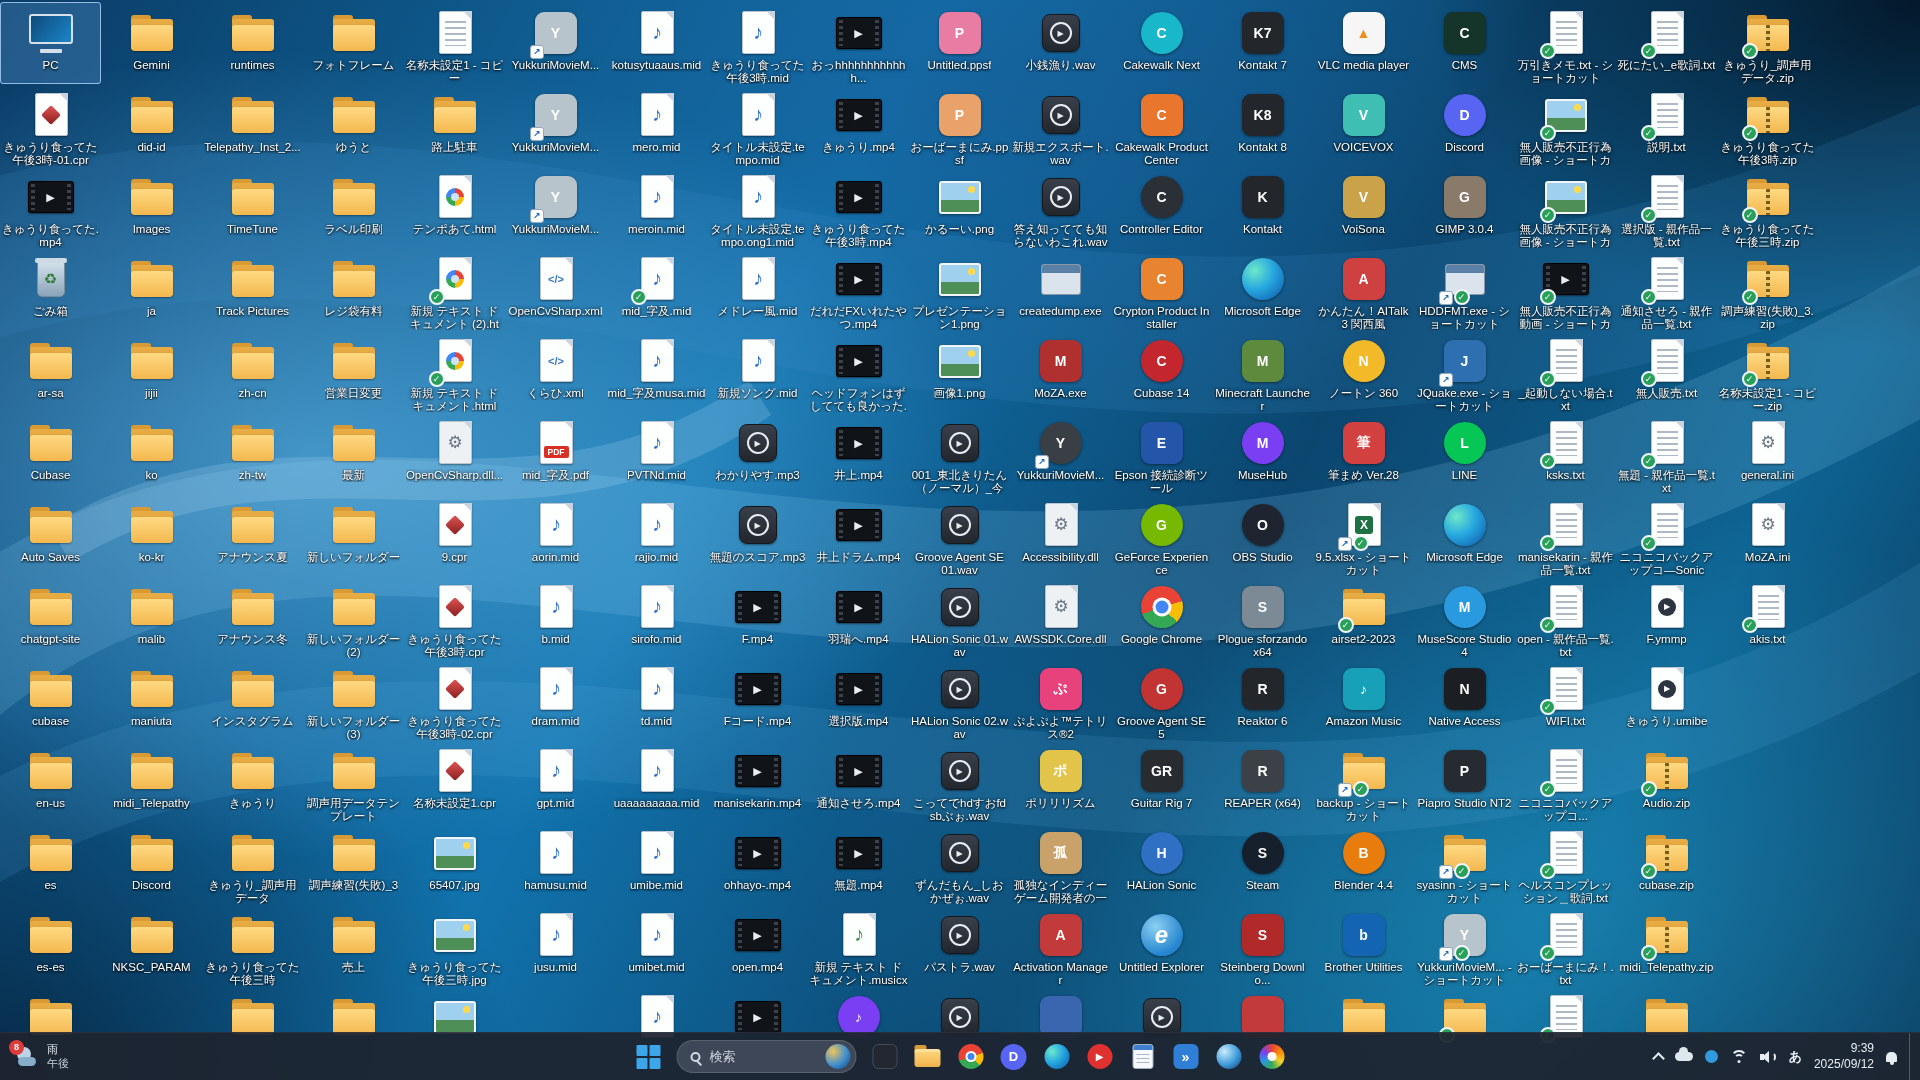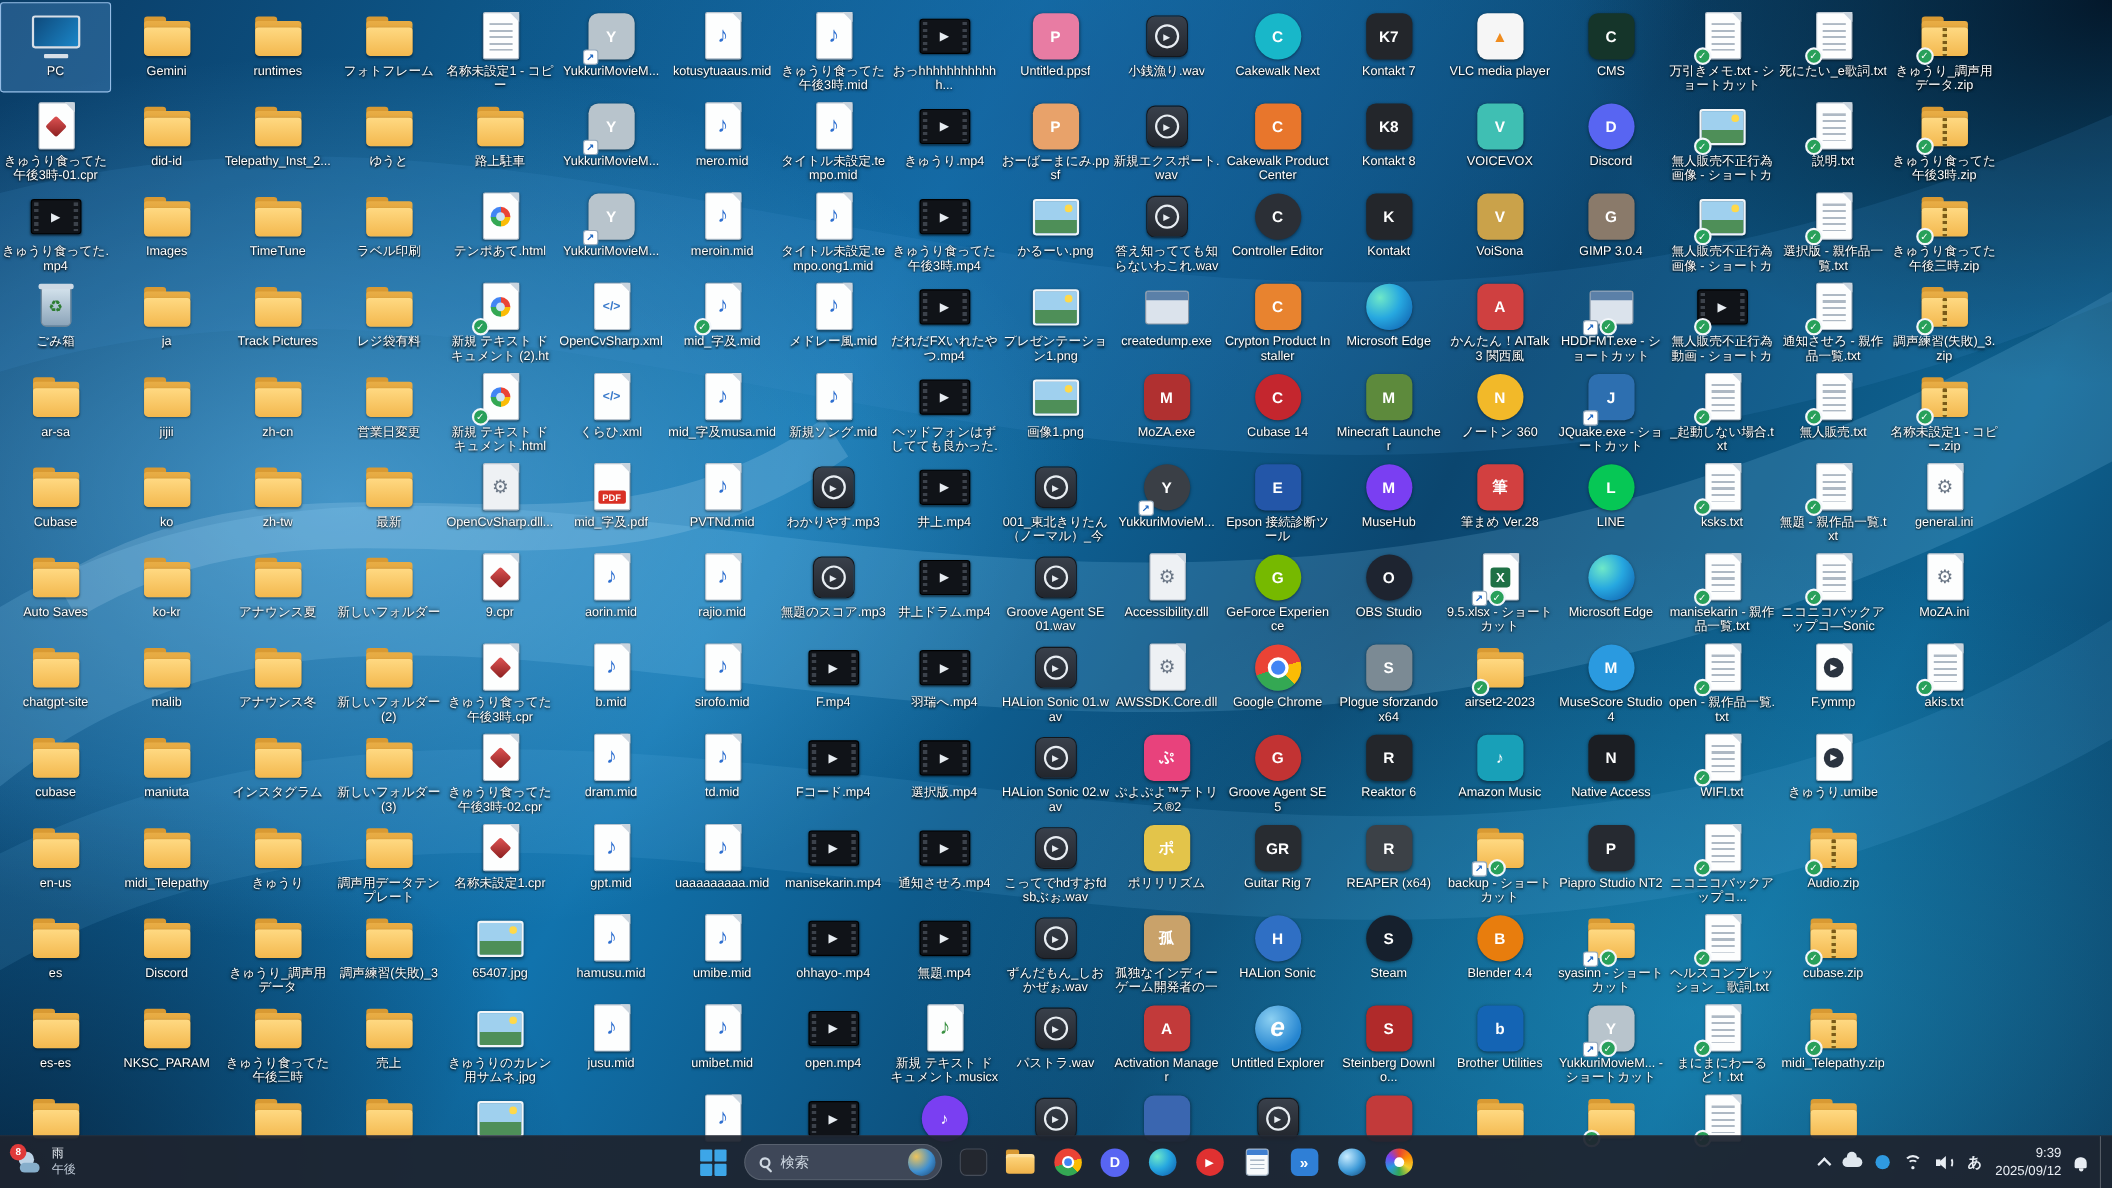--- a/index.html
+++ b/index.html
@@ -1849,21 +1849,21 @@
         <span class="f-front"></span>
       </div>
       <div class="lbl">売上</div>
     </div>
     <div class="cell">
       <div class="art">
         <span class="thumb">
           <i class="sun"></i>
         </span>
       </div>
-      <div class="lbl">きゅうりのカレン用サムネ.jpg</div>
+      <div class="lbl">きゅうり食ってた午後三時.jpg</div>
     </div>
     <div class="cell">
       <div class="art">
         <span class="pg">
           <span class="pg-g midig">♪</span>
         </span>
         <span class="pg-fold"></span>
       </div>
       <div class="lbl">jusu.mid</div>
     </div>
@@ -1944,21 +1944,21 @@
       <div class="lbl">YukkuriMovieM... - ショートカット</div>
     </div>
     <div class="cell">
       <div class="art">
         <span class="pg">
           <span class="pg-lines"></span>
         </span>
         <span class="pg-fold"></span>
         <span class="ovl check">✓</span>
       </div>
-      <div class="lbl">まにまにわーるど！.txt</div>
+      <div class="lbl">おーばーまにみ！.txt</div>
     </div>
     <div class="cell">
       <div class="art">
         <span class="f-tab"></span>
         <span class="f-back"></span>
         <span class="f-front"></span>
         <span class="f-zip"></span>
         <span class="ovl check">✓</span>
       </div>
       <div class="lbl">midi_Telepathy.zip</div>

